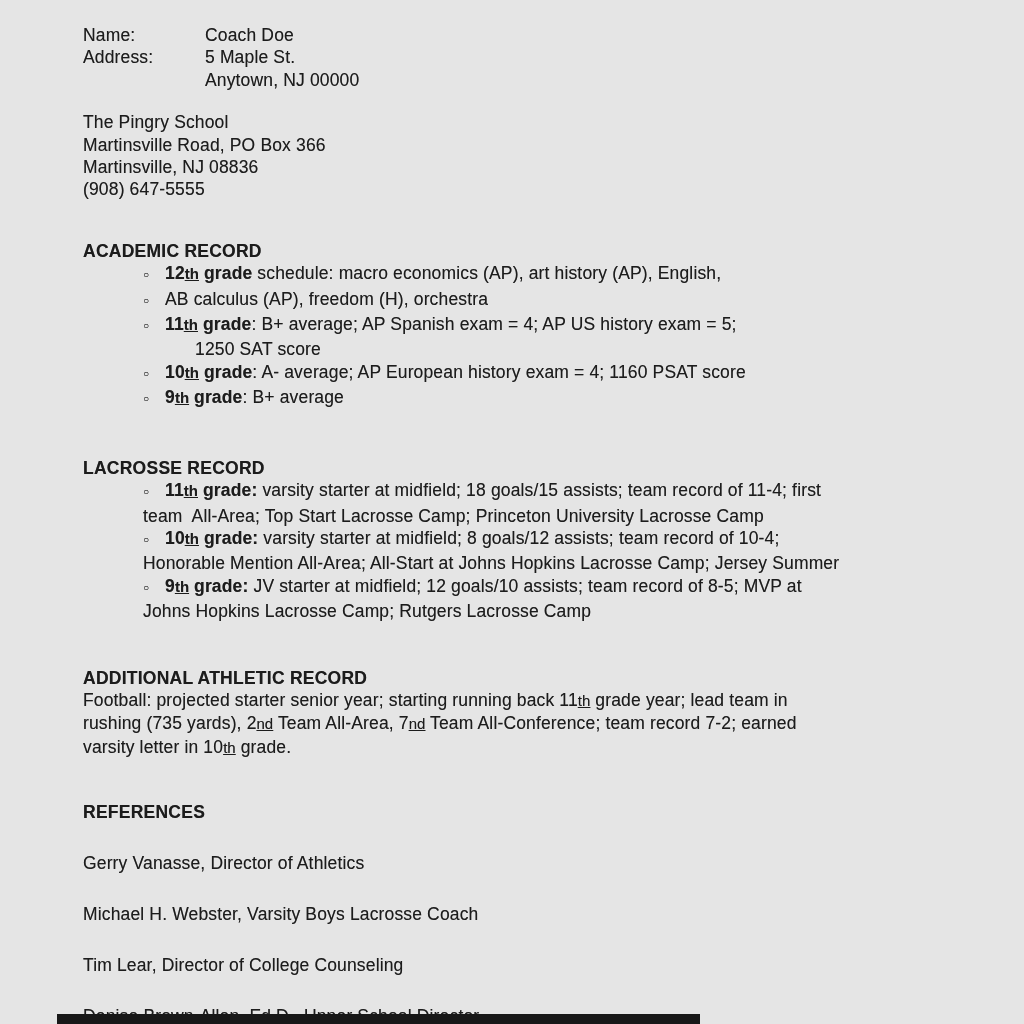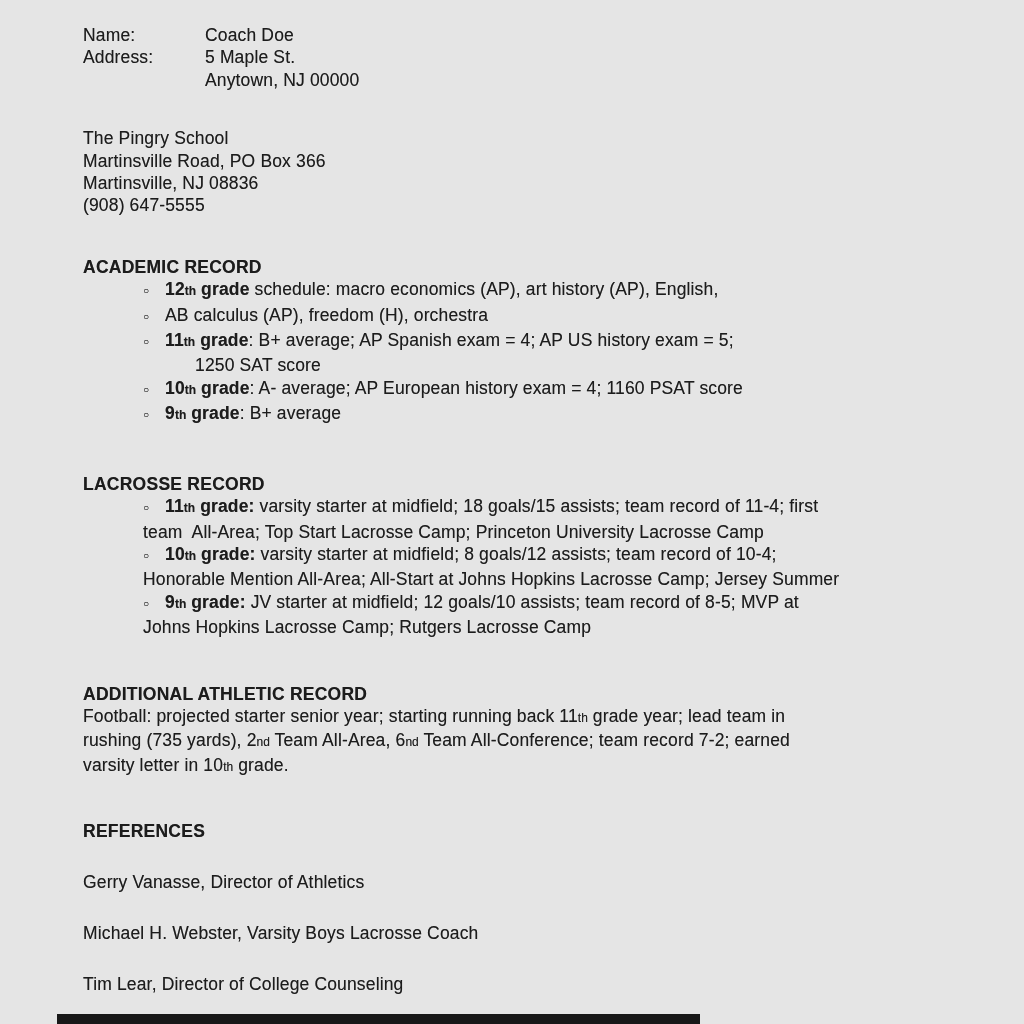--- a/index.html
+++ b/index.html
@@ -30,38 +30,38 @@
   .heading {
     font-weight: bold;
     font-size: 17.5px;
     line-height: 22.4px;
     letter-spacing: 0.25px;
     text-shadow: 0 0 0.6px rgba(15,15,15,0.55);
     white-space: pre-wrap;
   }
   .contact-row { display: flex; }
   .contact-label { width: 122px; flex: 0 0 122px; }
-  .school-block { margin-top: 36px; }
+  .school-block { margin-top: 20px; }
   .personal-block { margin-top: 25px; }
   .sec-academic { margin-top: 39px; }
   .sec-lacrosse { margin-top: 45px; }
   .sec-athletic { margin-top: 44px; }
   .sec-references { margin-top: 42px; }
   .bullet-line { padding-left: 60px; }
   .cont-academic { padding-left: 112px; }
   .cont-lacrosse { padding-left: 60px; }
   .bullet {
     display: inline-block;
     width: 22px;
     font-size: 10px;
     transform: translateY(-1.5px);
     letter-spacing: 0;
   }
   .b { font-weight: bold; }
-  .ord { font-size: 12px; letter-spacing: 0; }
+  .ord { font-size: 15px; letter-spacing: 0; text-decoration: underline; }
   .ref-line { line-height: 23.2px; margin-top: 28px; }
   .clipped-bar {
     position: absolute;
     left: 57px; top: 1014px;
     width: 643px; height: 10px;
     background: #181818;
   }
 </style>
 </head>
 <body>
@@ -99,21 +99,21 @@
       <div class="line cont-lacrosse">team  All-Area; Top Start Lacrosse Camp; Princeton University Lacrosse Camp</div>
       <div class="line bullet-line"><span class="bullet">○</span><span class="b">10</span><span class="b ord">th</span><span class="b"> grade:</span><span> varsity starter at midfield; 8 goals/12 assists; team record of 10-4;</span></div>
       <div class="line cont-lacrosse">Honorable Mention All-Area; All-Start at Johns Hopkins Lacrosse Camp; Jersey Summer</div>
       <div class="line bullet-line"><span class="bullet">○</span><span class="b">9</span><span class="b ord">th</span><span class="b"> grade:</span><span> JV starter at midfield; 12 goals/10 assists; team record of 8-5; MVP at</span></div>
       <div class="line cont-lacrosse">Johns Hopkins Lacrosse Camp; Rutgers Lacrosse Camp</div>
     </div>
 
     <div class="heading sec-athletic">ADDITIONAL ATHLETIC RECORD</div>
     <div>
       <div class="line"><span>Football: projected starter senior year; starting running back 11</span><span class="ord">th</span><span> grade year; lead team in</span></div>
-      <div class="line"><span>rushing (735 yards), 2</span><span class="ord">nd</span><span> Team All-Area, 6</span><span class="ord">nd</span><span> Team All-Conference; team record 7-2; earned</span></div>
+      <div class="line"><span>rushing (735 yards), 2</span><span class="ord">nd</span><span> Team All-Area, 7</span><span class="ord">nd</span><span> Team All-Conference; team record 7-2; earned</span></div>
       <div class="line"><span>varsity letter in 10</span><span class="ord">th</span><span> grade.</span></div>
     </div>
 
     <div class="heading sec-references">REFERENCES</div>
     <div>
       <div class="line ref-line">Gerry Vanasse, Director of Athletics</div>
       <div class="line ref-line">Michael H. Webster, Varsity Boys Lacrosse Coach</div>
       <div class="line ref-line">Tim Lear, Director of College Counseling</div>
       <div class="line ref-line">Denise Brown-Allen, Ed.D., Upper School Director</div>
     </div>

